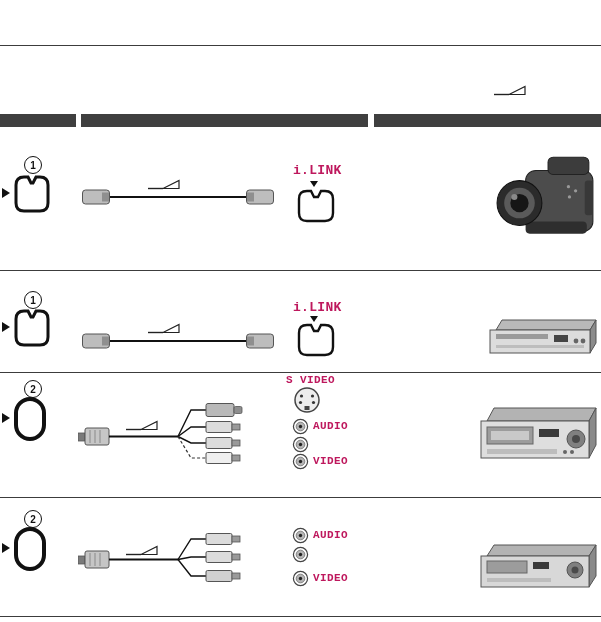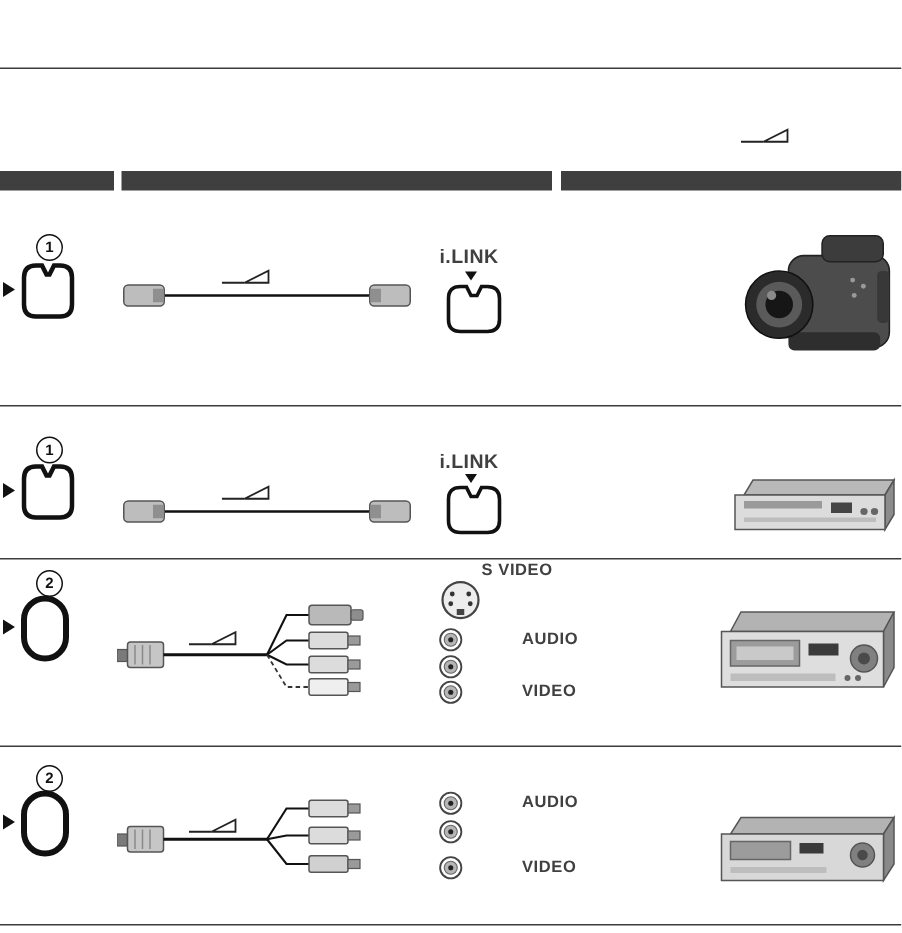--- a/index.html
+++ b/index.html
@@ -5,23 +5,23 @@
   html,body{margin:0;padding:0;}
   body{width:601px;height:622px;background:#fff;font-family:"Liberation Sans",sans-serif;}
   .page{position:relative;width:601px;height:622px;background:#fff;overflow:hidden;}
   .abs{position:absolute;}
   .hline{position:absolute;left:0;width:601px;height:1px;background:#3c3c3c;}
   .hbar{position:absolute;top:114px;height:13px;background:#3f3f3f;}
   .row{position:absolute;left:0;width:601px;}
   .badge{position:absolute;width:16px;height:16px;border:1.5px solid #111;border-radius:50%;display:flex;align-items:center;justify-content:center;font-size:10px;font-weight:bold;color:#111;background:#fff;}
   .jack-arrow{position:absolute;width:0;height:0;border-top:5px solid transparent;border-bottom:5px solid transparent;border-left:8px solid #111;}
   .down-arrow{position:absolute;width:0;height:0;border-left:4px solid transparent;border-right:4px solid transparent;border-top:6px solid #111;}
-  .lbl{position:absolute;color:#404040;white-space:nowrap;}
+  .lbl{position:absolute;color:#be185d;white-space:nowrap;font-family:Liberation Mono, monospace;}
   .ilink-lbl{font-size:13px;font-weight:bold;letter-spacing:0.3px;}
-  .port-lbl{font-size:11px;font-weight:bold;letter-spacing:0.4px;margin-left:35px;}
+  .port-lbl{font-size:11px;font-weight:bold;letter-spacing:0.4px;}
 </style>
 </head>
 <body>
 
 <div class="page">
 
   <div class="hline" style="top:45px;"></div>
   <div class="hline" style="top:270px;"></div>
   <div class="hline" style="top:372px;"></div>
   <div class="hline" style="top:497px;"></div>

